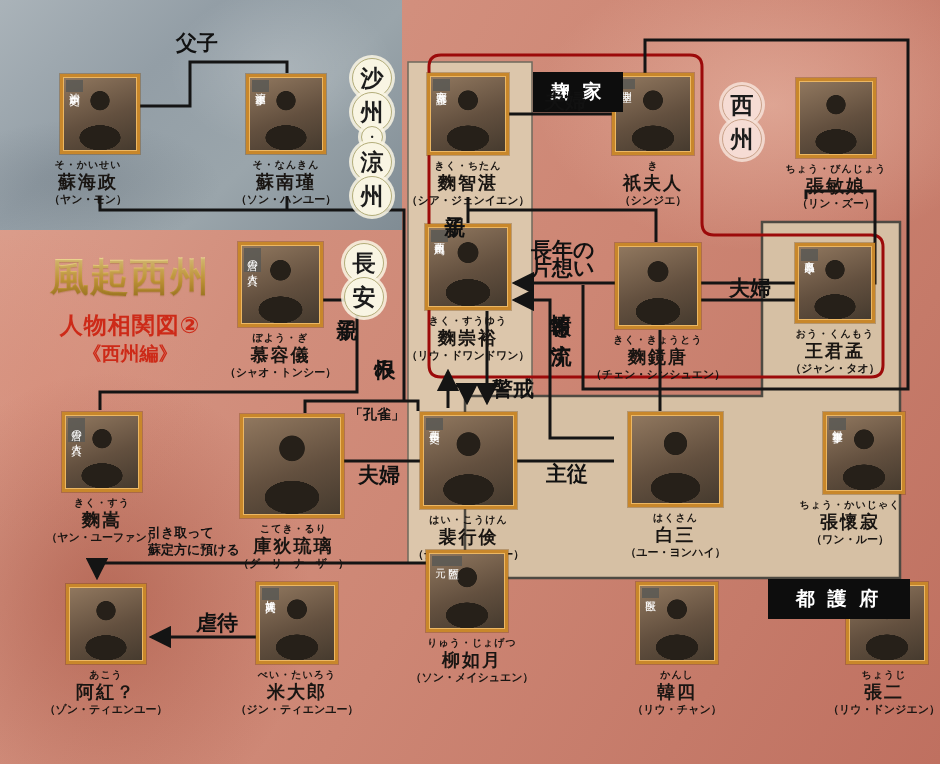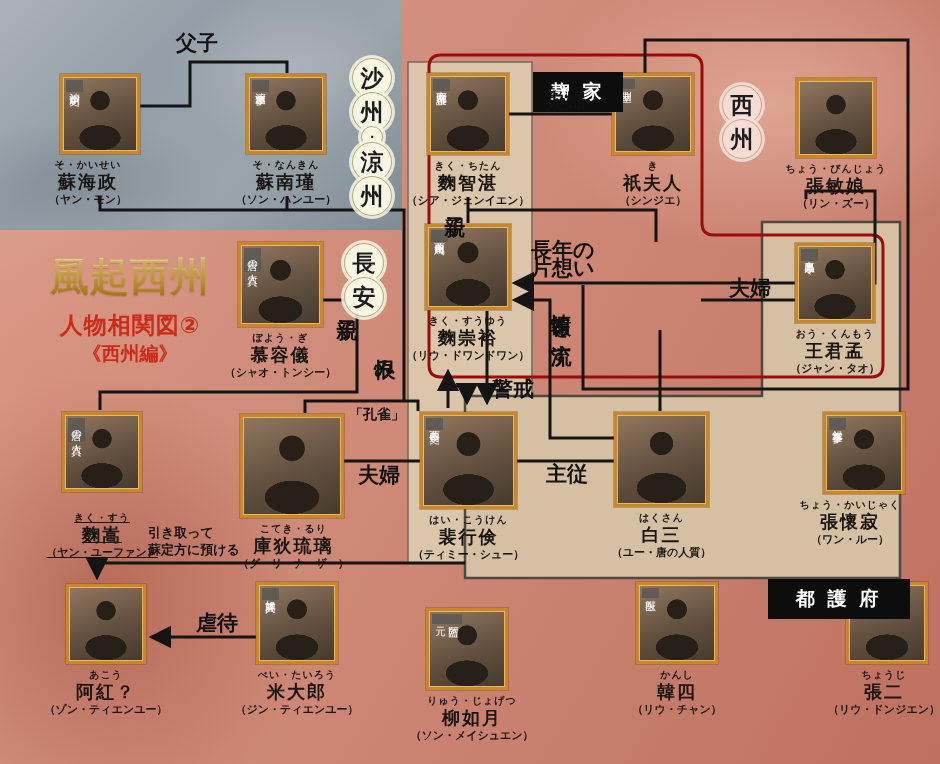--- a/index.html
+++ b/index.html
@@ -194,20 +194,28 @@
   <div class="card" style="left:425px;top:224px;width:86px;">
     <div class="photo" style="width:80px;height:80px;">
         <div class="ph-tag">西州司馬</div>
       </div>
     <div class="cname" style="top:90px;">
         <div class="reading">きく・すうゆう</div>
         <div class="nm">麴崇裕</div>
         <div class="actor">（リウ・ドワンドワン）</div>
       </div>
   </div>
+  <div class="card" style="left:615px;top:243px;width:86px;">
+    <div class="photo" style="width:80px;height:80px;"></div>
+    <div class="cname" style="top:90px;">
+        <div class="reading">きく・きょうとう</div>
+        <div class="nm">麴鏡唐</div>
+        <div class="actor">（チェン・シンシュエン）</div>
+      </div>
+  </div>
   <div class="card" style="left:795px;top:243px;width:80px;">
     <div class="photo" style="width:74px;height:74px;">
         <div class="ph-tag">高昌県令</div>
       </div>
     <div class="cname" style="top:84px;">
         <div class="reading">おう・くんもう</div>
         <div class="nm">王君孟</div>
         <div class="actor">（ジャン・タオ）</div>
       </div>
   </div>
@@ -218,21 +226,21 @@
     <div class="cname" style="top:89px;">
         <div class="reading">ぼよう・ぎ</div>
         <div class="nm">慕容儀</div>
         <div class="actor">（シャオ・トンシー）</div>
       </div>
   </div>
   <div class="card" style="left:62px;top:412px;width:80px;">
     <div class="photo" style="width:74px;height:74px;">
         <div class="ph-tag">唐の人質</div>
       </div>
-    <div class="cname" style="top:99px;text-decoration:underline;">
+    <div class="cname" style="top:84px;">
         <div class="reading">きく・すう</div>
         <div class="nm">麴嵩</div>
         <div class="actor">（ヤン・ユーファン）</div>
       </div>
   </div>
   <div class="card" style="left:240px;top:414px;width:107px;">
     <div class="photo" style="width:98px;height:98px;"></div>
     <div class="cname" style="top:108px;">
         <div class="reading">こてき・るり</div>
         <div class="nm">庫狄琉璃</div>
@@ -242,26 +250,26 @@
   <div class="card" style="left:420px;top:412px;width:97px;">
     <div class="photo" style="width:91px;height:91px;">
         <div class="ph-tag">西州長史</div>
       </div>
     <div class="cname" style="top:101px;">
         <div class="reading">はい・こうけん</div>
         <div class="nm">裴行倹</div>
         <div class="actor">（ティミー・シュー）</div>
       </div>
   </div>
-  <div class="card" style="left:614px;top:412px;width:95px;">
+  <div class="card" style="left:628px;top:412px;width:95px;">
     <div class="photo" style="width:89px;height:89px;"></div>
     <div class="cname" style="top:99px;">
         <div class="reading">はくさん</div>
         <div class="nm">白三</div>
-        <div class="actor">（ユー・唐の人質）</div>
+        <div class="actor">（ユー・ヨンハイ）</div>
       </div>
   </div>
   <div class="card" style="left:795px;top:412px;width:82px;padding-left:28px;">
     <div class="photo" style="width:76px;height:76px;">
         <div class="ph-tag">録事参軍</div>
       </div>
     <div class="cname" style="top:86px;">
         <div class="reading">ちょう・かいじゃく</div>
         <div class="nm">張懷寂</div>
         <div class="actor">（ワン・ルー）</div>
@@ -278,21 +286,21 @@
   <div class="card" style="left:256px;top:582px;width:82px;">
     <div class="photo" style="width:76px;height:76px;">
         <div class="ph-tag">奴婢商人</div>
       </div>
     <div class="cname" style="top:86px;">
         <div class="reading">べい・たいろう</div>
         <div class="nm">米大郎</div>
         <div class="actor">（ジン・ティエンユー）</div>
       </div>
   </div>
-  <div class="card" style="left:426px;top:608px;width:92px;">
+  <div class="card" style="left:426px;top:550px;width:92px;">
     <div class="photo" style="width:76px;height:76px;">
         <div class="ph-tag">元
 阿監</div>
       </div>
     <div class="cname" style="top:86px;">
         <div class="reading">りゅう・じょげつ</div>
         <div class="nm">柳如月</div>
         <div class="actor">（ソン・メイシュエン）</div>
       </div>
   </div>

